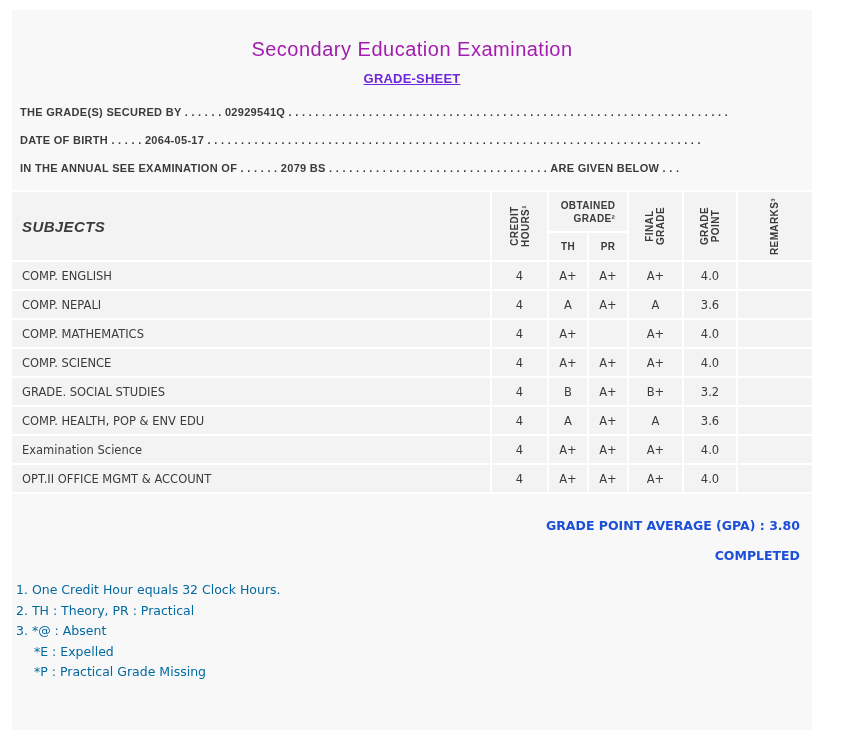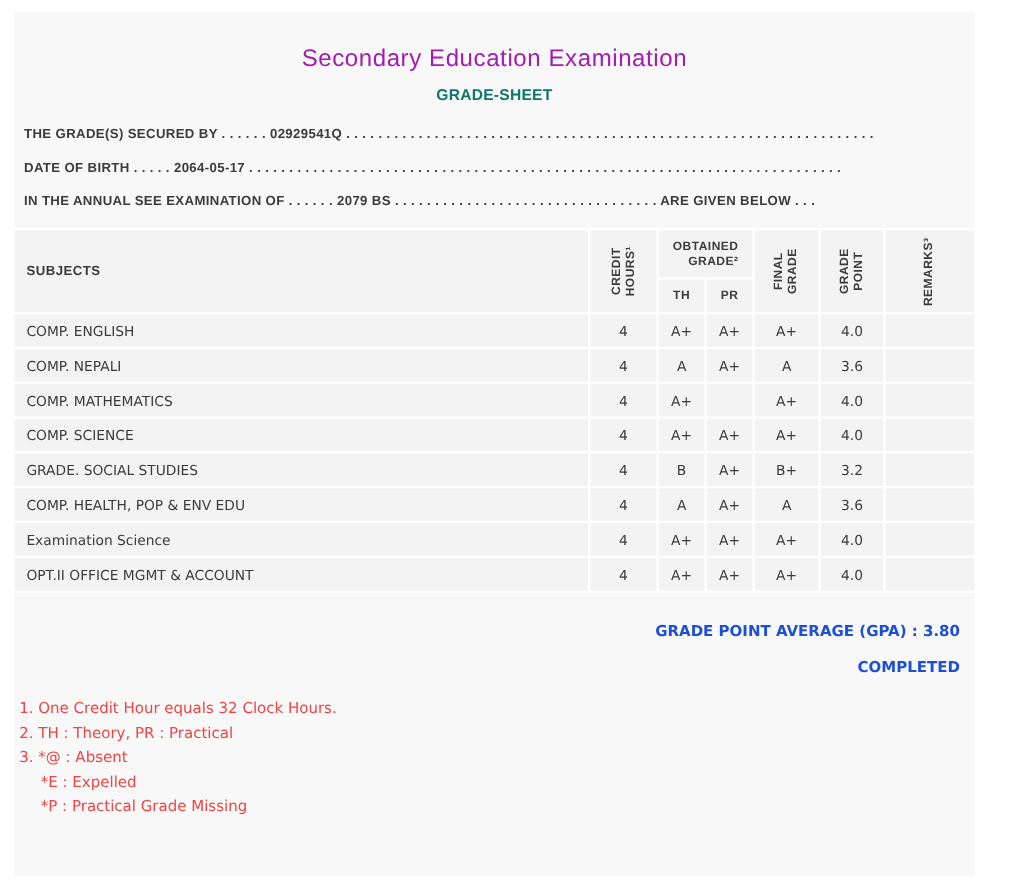--- a/index.html
+++ b/index.html
@@ -27,22 +27,23 @@
     letter-spacing: 0.5px;
     color: #a21caf;
     line-height: 23px;
   }
   .subtitle {
     margin-top: 10px;
     text-align: center;
     font-size: 13px;
     font-weight: bold;
     letter-spacing: 0.2px;
-    color: #0f766e;
+    color: #6d28d9;
     line-height: 15px;
+    text-decoration: underline;
   }
   .info {
     margin-top: 12px;
     padding-left: 8px;
   }
   .info-line {
     height: 28px;
     line-height: 28px;
     font-size: 11px;
     font-weight: bold;
@@ -75,21 +76,21 @@
     font-weight: bold;
     letter-spacing: 0.4px;
   }
   .hcell.vert span {
     display: inline-block;
     transform: rotate(-90deg);
     white-space: pre-line;
     line-height: 11px;
     text-align: center;
   }
-  .h-subjects { grid-column: 1; grid-row: 1 / 3; justify-content: flex-start; padding-left: 10px; font-size: 11px; }
+  .h-subjects { grid-column: 1; grid-row: 1 / 3; justify-content: flex-start; padding-left: 10px; font-size: 15px; font-style: italic; }
   .h-credit   { grid-column: 2; grid-row: 1 / 3; }
   .h-obtained { grid-column: 3 / 5; grid-row: 1; }
   .h-obtained span { white-space: pre-line; text-align: right; line-height: 13px; }
   .h-th { grid-column: 3; grid-row: 2; text-align: right; }
   .h-pr { grid-column: 4; grid-row: 2; }
   .h-final   { grid-column: 5; grid-row: 1 / 3; }
   .h-gp      { grid-column: 6; grid-row: 1 / 3; }
   .h-remarks { grid-column: 7; grid-row: 1 / 3; }
   .cell {
     font-family: "DejaVu Sans", sans-serif;
@@ -108,21 +109,21 @@
     color: #1d4ed8;
     font-weight: bold;
   }
   .summary .status { margin-top: 15px; }
   .footnotes {
     margin-top: 17px;
     padding-left: 4px;
     font-family: "DejaVu Sans", sans-serif;
     font-size: 12.5px;
     line-height: 20.5px;
-    color: #ef4444;
+    color: #0369a1;
   }
   .fnote.sub { padding-left: 18px; }
 </style>
 </head>
 <body>
 
 <div class="card">
 
   <div class="title">Secondary Education Examination</div>
   <div class="subtitle">GRADE-SHEET</div>

